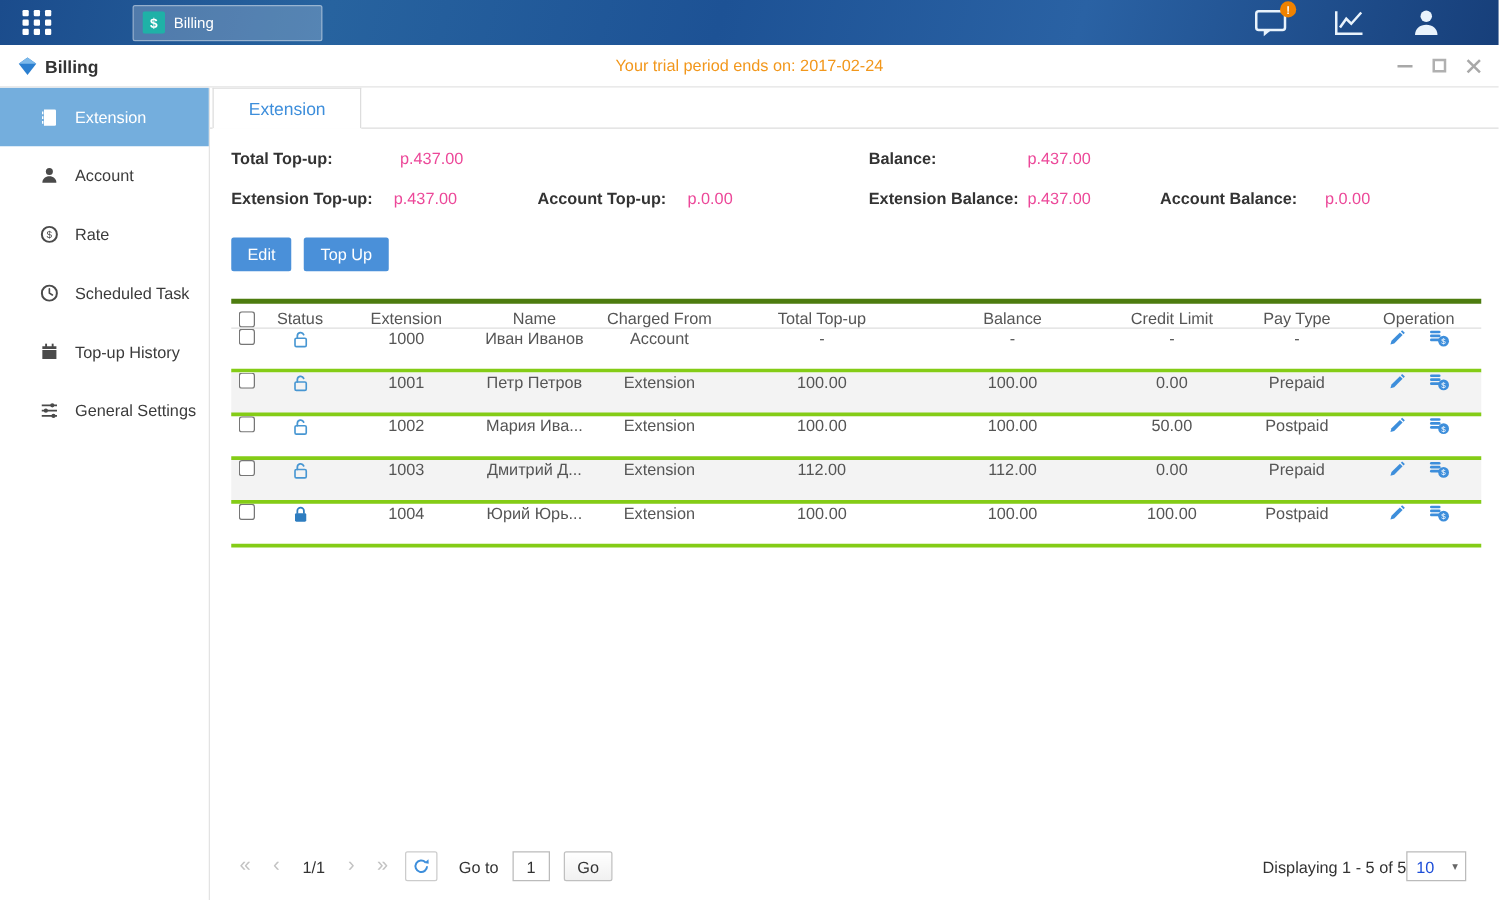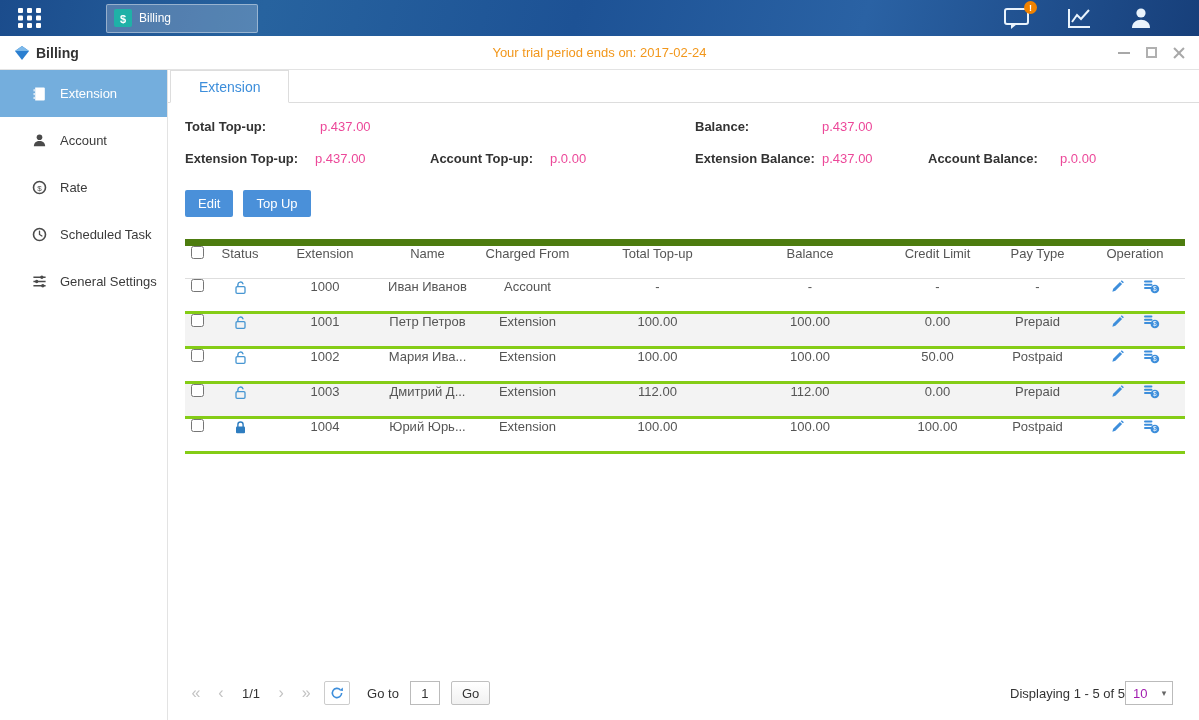--- a/index.html
+++ b/index.html
@@ -51,21 +51,21 @@
   .s-lab{position:absolute;font-weight:bold;color:#333;white-space:nowrap}
   .s-val{position:absolute;color:#ec4899;white-space:nowrap}
 
   
   .actions{margin-top:11px;display:flex;gap:10px}
   .btn{background:#4a90d9;color:#fff;border:none;height:27px;padding:0 13px;font-size:13px;
     font-family:"Liberation Sans",sans-serif;border-radius:2px;cursor:pointer}
 
   
   .table{margin-top:22px;width:1000px}
-  .thead{display:flex;align-items:flex-start;height:40px;color:#555;border-top:7px solid #4d7c0f;border-bottom:1px solid #dedede}
+  .thead{display:flex;align-items:flex-end;height:24px;color:#555;border-top:4px solid #4d7c0f;border-bottom:1px solid #dedede}
   .trow{display:flex;align-items:flex-start;height:35px;color:#555;border-bottom:3px solid #84cc16}
   .tbody .trow:nth-child(even){background:#f3f3f3}
   .cell{text-align:center;overflow:hidden;white-space:nowrap;text-overflow:ellipsis}
   .c0{width:25px;display:flex;justify-content:center}
   .c1{width:60px}.c2{width:110px}.c3{width:95px}.c4{width:105px}.c5{width:155px}
   .c6{width:150px}.c7{width:105px}.c8{width:95px}
   .c9{width:100px;display:flex;justify-content:center;gap:18px;align-items:center}
   input[type=checkbox]{width:13px;height:13px;cursor:pointer}
   .icon-btn{background:none;border:none;padding:0;cursor:pointer;display:inline-flex;align-items:center}
   .status-icon svg{vertical-align:middle}
@@ -77,21 +77,21 @@
   .pg-nav{color:#c3c3c3;font-size:16px;width:14px;text-align:center;cursor:default;line-height:1}
   .pg-cur{color:#333;margin:0 3px}
   .pg-refresh{width:26px;height:24px;border:1px solid #ccc;border-radius:2px;background:#fff;
     display:flex;align-items:center;justify-content:center;cursor:pointer}
   .pg-goto-label{margin-left:6px;color:#333}
   .pg-input{width:30px;height:24px;border:1px solid #bbb;text-align:center;font:13px "Liberation Sans",sans-serif;color:#333}
   .pg-go{height:24px;padding:0 10px;border:1px solid #c0c0c0;background:linear-gradient(#fff,#f1f1f1);
     border-radius:2px;font:13px "Liberation Sans",sans-serif;color:#333;cursor:pointer}
   .pg-right{margin-left:auto;display:flex;align-items:center;gap:0;color:#333}
   .pg-select{width:48px;height:24px;border:1px solid #bbb;background:#fff;display:flex;align-items:center;cursor:pointer}
-  .pg-select .val{flex:1;padding-left:7px;color:#a21caf}
+  .pg-select .val{flex:1;padding-left:7px;color:#1d4ed8}
   .pg-select .arrow{width:16px;color:#666;font-size:9px;text-align:center}
 </style>
 </head>
 <body>
 
 <div class="screen">
 
   <header class="topbar">
     <div class="apps-btn">
       <svg width="25" height="22" viewBox="0 0 25 22" fill="#fff">
@@ -189,20 +189,31 @@
         <span class="si-icon">
           <svg width="15" height="15" viewBox="0 0 16 16">
             <circle cx="8" cy="8" r="6.4" fill="none" stroke="currentColor" stroke-width="1.7"></circle>
             <path d="M8 4.4V8l2.6 1.6" fill="none" stroke="currentColor" stroke-width="1.4" stroke-linecap="round"></path>
           </svg>
         </span>
         <span>Scheduled Task</span>
       </div>
       <div class="side-item">
         <span class="si-icon">
+          <svg width="15" height="15" viewBox="0 0 16 16" fill="currentColor">
+            <path d="M2 3.2h12v2.3H2z"></path>
+            <path d="M2 6.3h12V14H2z"></path>
+            <rect x="4.4" y="1" width="1.6" height="3.2"></rect>
+            <rect x="10" y="1" width="1.6" height="3.2"></rect>
+          </svg>
+        </span>
+        <span>Top-up History</span>
+      </div>
+      <div class="side-item">
+        <span class="si-icon">
           <svg width="15" height="15" viewBox="0 0 16 16">
             <path d="M1.5 3.5h13M1.5 8h13M1.5 12.5h13" stroke="currentColor" stroke-width="1.5"></path>
             <circle cx="10.5" cy="3.5" r="1.8" fill="currentColor"></circle>
             <circle cx="5" cy="8" r="1.8" fill="currentColor"></circle>
             <circle cx="11.5" cy="12.5" r="1.8" fill="currentColor"></circle>
           </svg>
         </span>
         <span>General Settings</span>
       </div>
     </nav>

